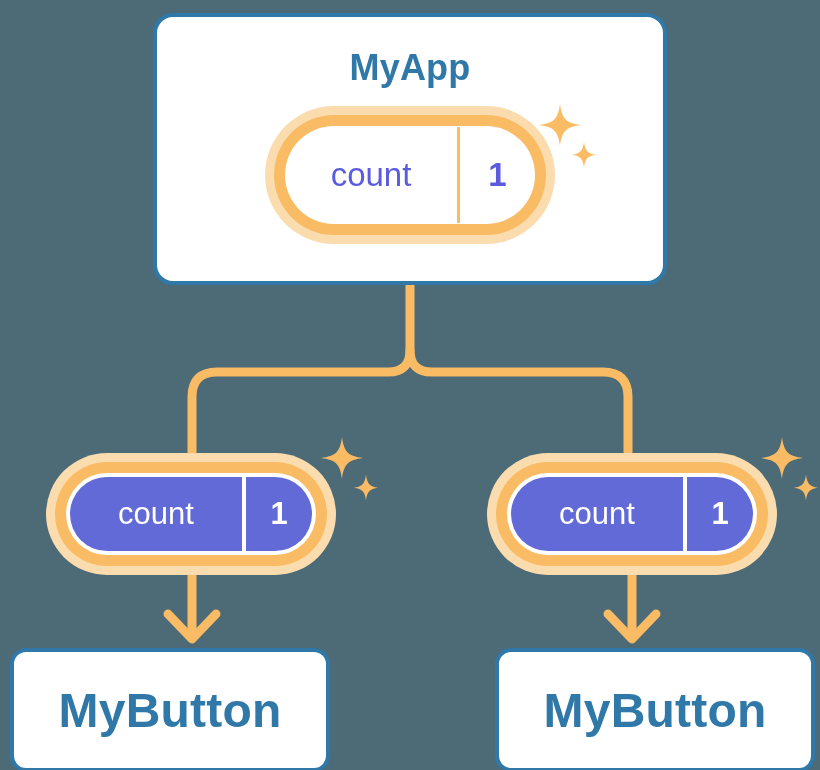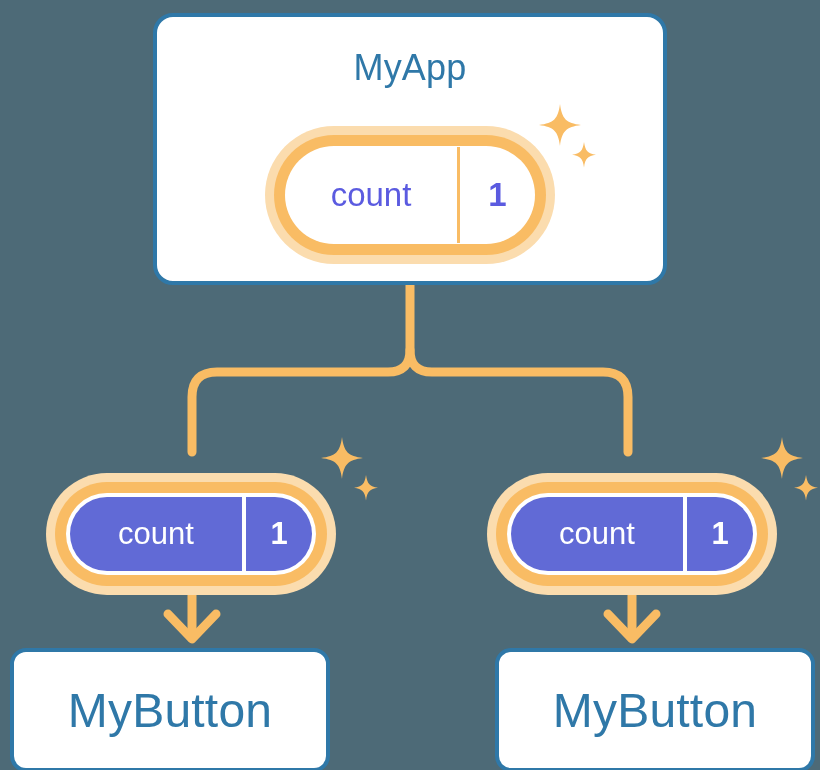--- a/index.html
+++ b/index.html
@@ -38,21 +38,21 @@
     border: 4px solid #2f78a8;
     border-radius: 16px;
     z-index: 3;
     display: flex;
     flex-direction: column;
     align-items: center;
   }
   .card-title {
     color: #2f78a8;
     font-size: 34px;
-    font-weight: 400;
+    font-weight: 700;
     letter-spacing: 0.2px;
     white-space: nowrap;
   }
 
   #card-myapp {
     left: 153px;
     top: 13px;
     width: 514px;
     height: 272px;
     border-radius: 20px;
@@ -66,21 +66,20 @@
     justify-content: center;
   }
   #card-mybutton-left  { left: 10px;  top: 648px; }
   #card-mybutton-right { left: 495px; top: 648px; }
   .card-button .card-title { font-size: 48px; }
 
   
   .pill-wrap {
     position: absolute;
     z-index: 4;
-    margin-top: 20px;
   }
   
   .pill-glow {
     position: absolute;
     left: 0;
     top: 0;
     right: 0;
     bottom: 0;
     background: #fbdcae;
     border-radius: 999px;

